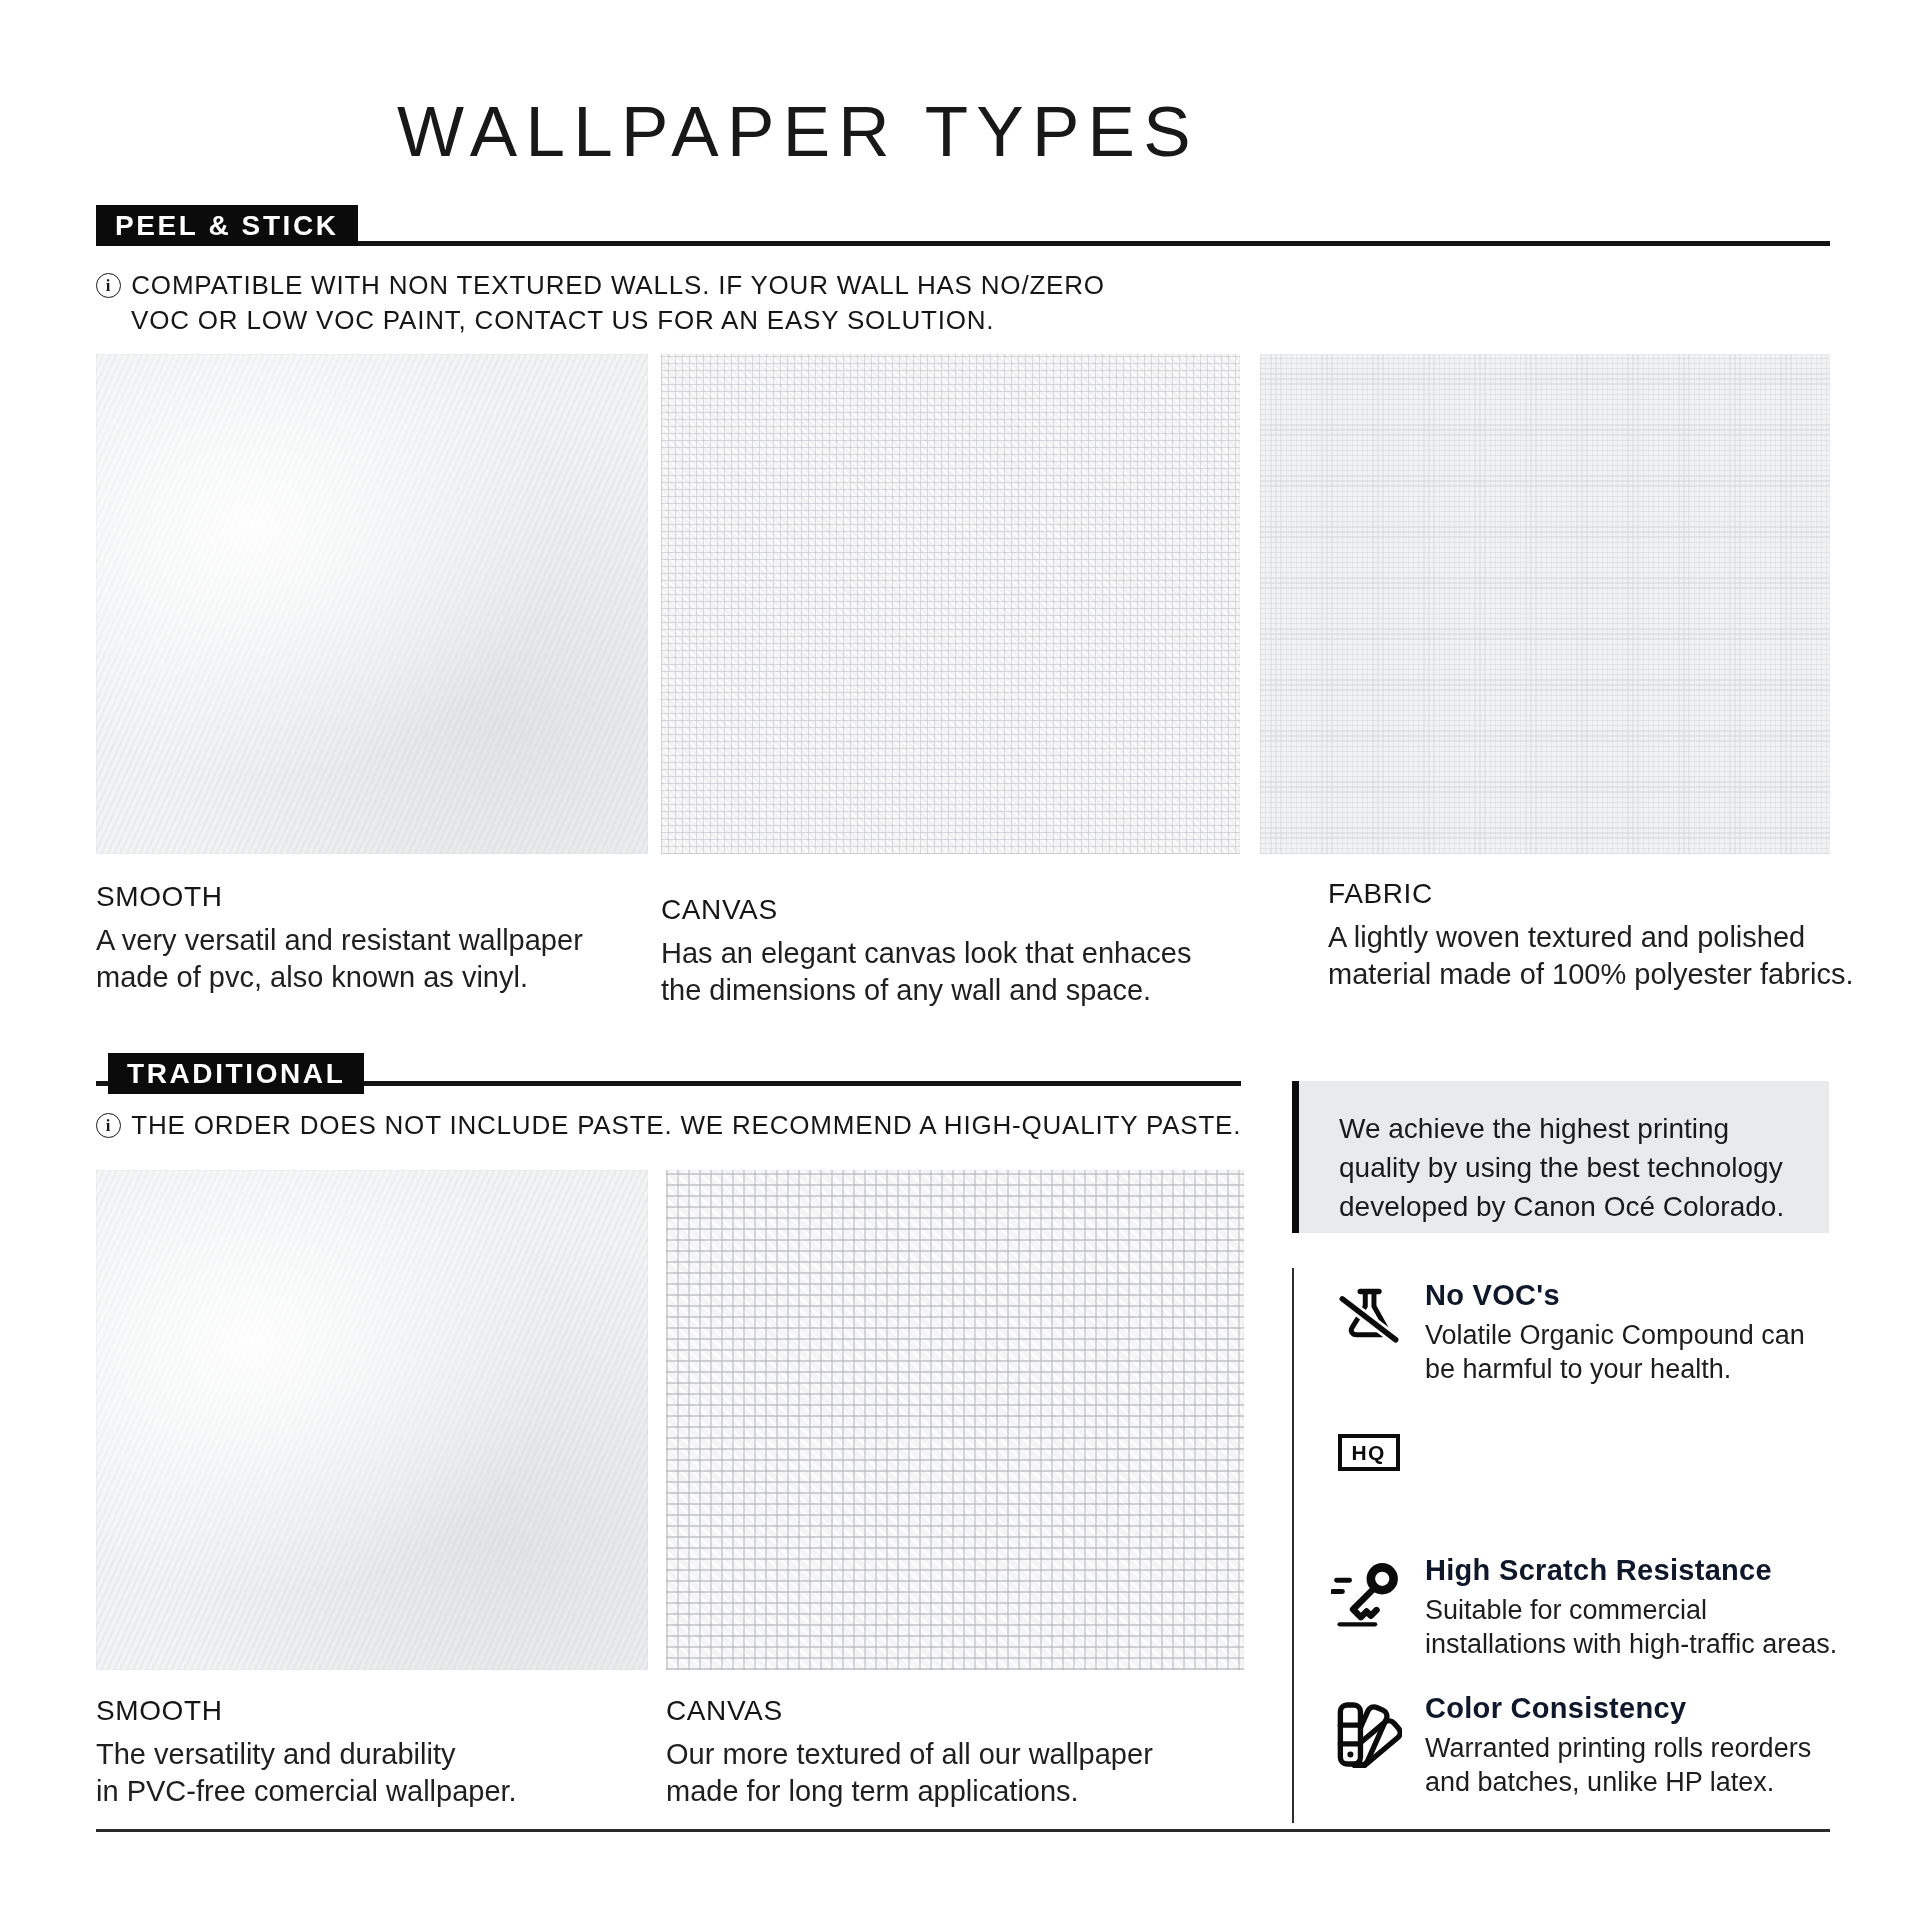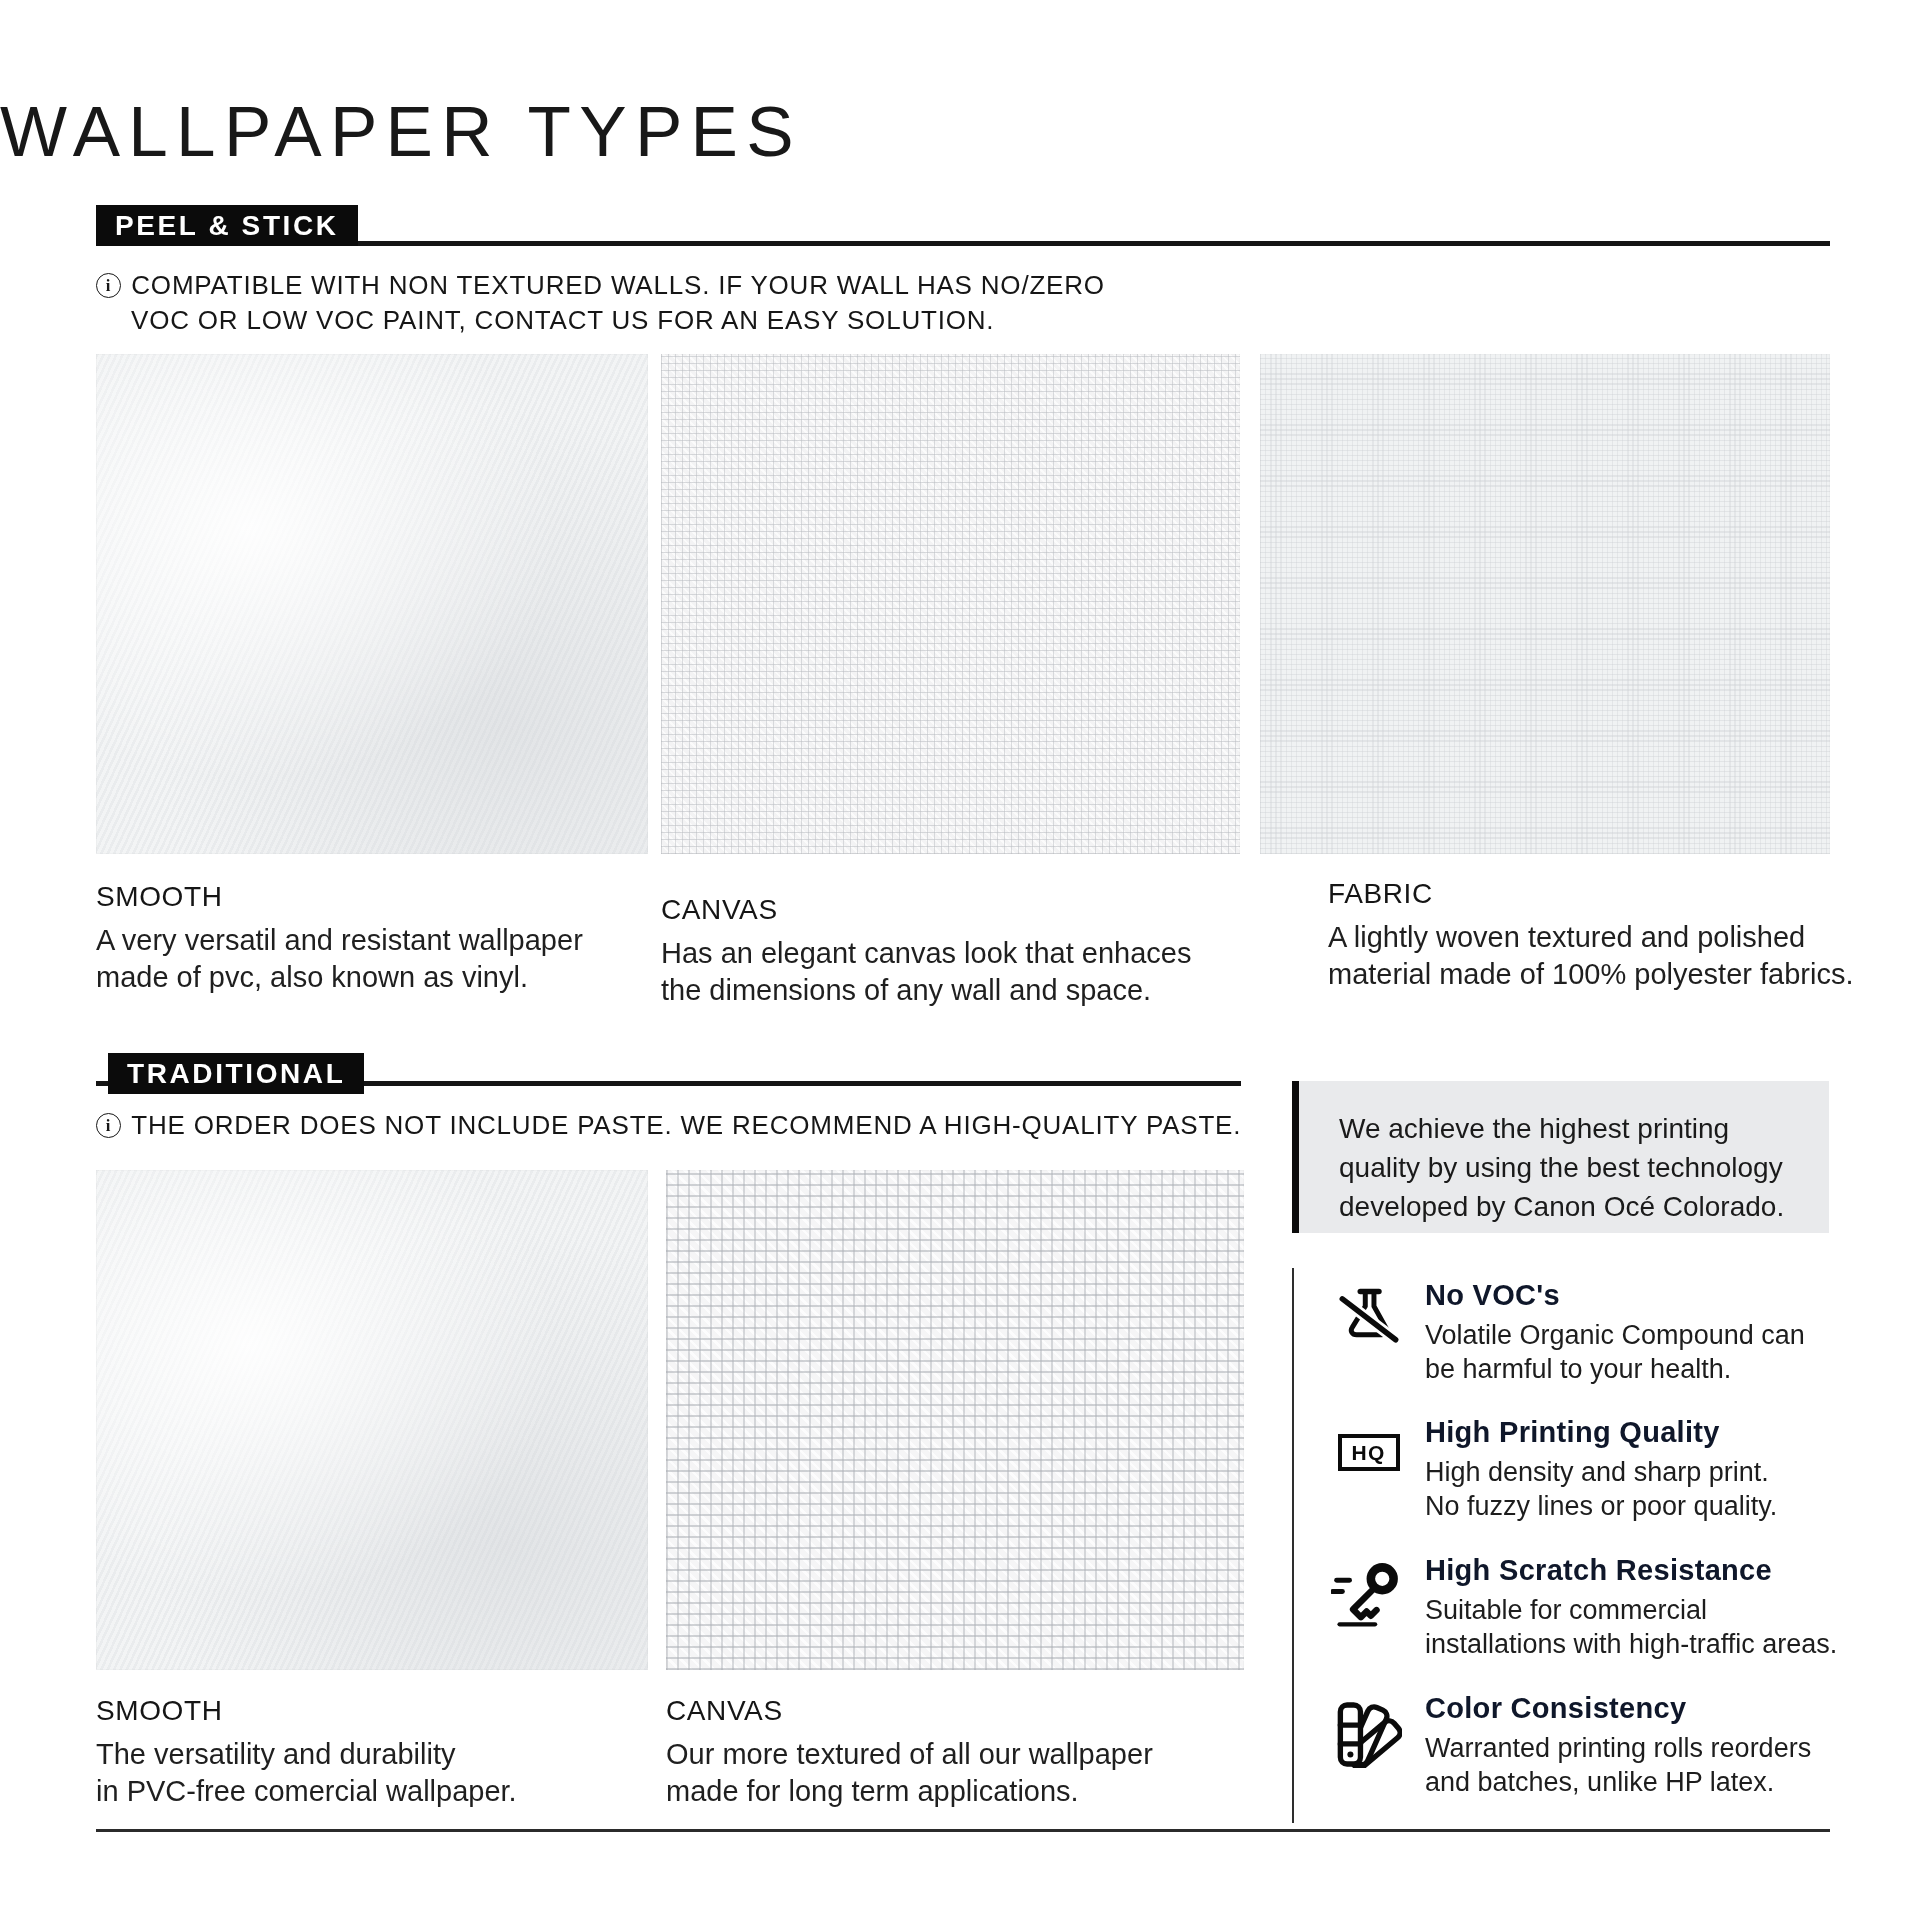--- a/index.html
+++ b/index.html
@@ -1,21 +1,21 @@
 <!DOCTYPE html>
 <html style="font-size:10.3px"><head>
 <meta charset="utf-8">
 <style>
   html,body{margin:0;padding:0;background:#ffffff;}
   #canvas{position:relative;width:1926px;height:1926px;background:#ffffff;overflow:hidden;
           font-family:"Liberation Sans","DejaVu Sans",sans-serif;color:#141414;}
   .abs{position:absolute;}
 
   
-  .title{font-size:71px;font-weight:300;letter-spacing:8.3px;color:#181818;white-space:nowrap;}
+  .title{font-size:71px;font-weight:300;letter-spacing:8.3px;color:#181818;text-align:center;white-space:nowrap;}
 
   
   .sec-label{background:#0b0b0b;color:#ffffff;font-size:28px;font-weight:600;letter-spacing:2.6px;
              height:41px;display:inline-flex;align-items:center;padding:0 19px;white-space:nowrap;z-index:3;}
   .rule{background:#141414;height:4.5px;z-index:2;}
   .rule-thin{background:#2b2b2b;height:2.6px;}
   .vline{background:#2e2e2e;width:1.9px;}
 
   
   .note{font-size:26px;font-weight:400;letter-spacing:0.8px;color:#161616;line-height:35px;white-space:nowrap;}
@@ -154,27 +154,20 @@
       <div class="feature-desc">
         <span class="dline">Volatile Organic Compound can</span>
         <span class="dline">be harmful to your health.</span>
       </div>
     </div>
   </div>
 
   <div class="abs" style="left:1335px;top:1416px;width:514px;">
     <div class="abs hq-badge" style="left:2.6px;top:18px;">
       <span>HQ</span>
-    </div>
-    <div class="feature-text">
-      <div class="feature-title">High Printing Quality</div>
-      <div class="feature-desc">
-        <span class="dline">High density and sharp print.</span>
-        <span class="dline">No fuzzy lines or poor quality.</span>
-      </div>
     </div>
   </div>
 
   <div class="abs" style="left:1335px;top:1554px;width:514px;">
     <div class="abs" style="left:-3.9px;top:2.6px;">
       <svg width="74" height="72" viewBox="0 0 104 100" fill="none" stroke="#0b0b0b" stroke-linecap="round" stroke-linejoin="round">
         <circle cx="72" cy="30" r="16" stroke-width="12"></circle>
         <path d="M60 44 L31 73 L42 84 L50 76 L56 82 L64 74" stroke-width="9"></path>
         <path d="M8 32 H26" stroke-width="7"></path>
         <path d="M2 48 H16" stroke-width="7"></path>

